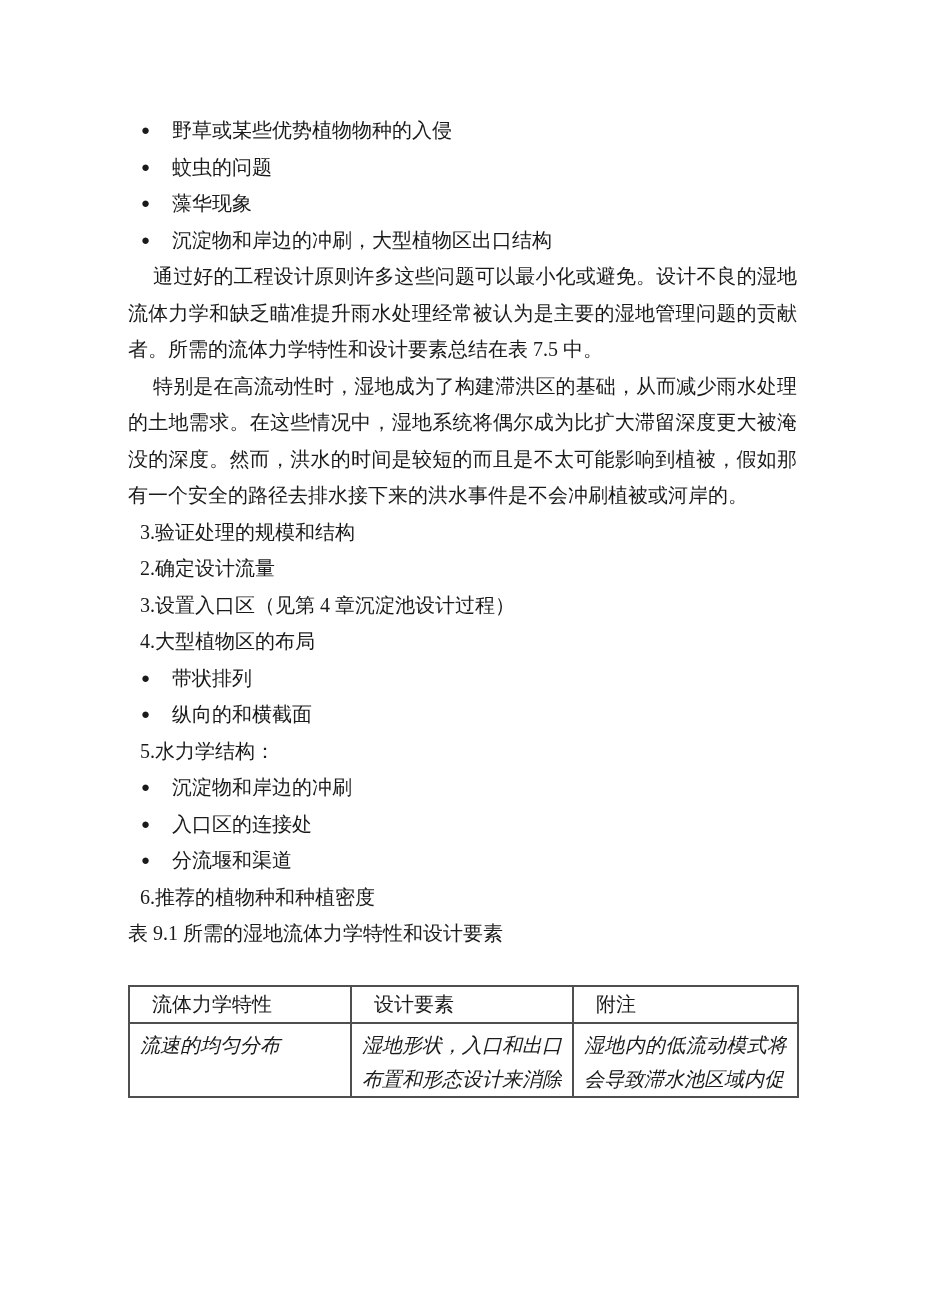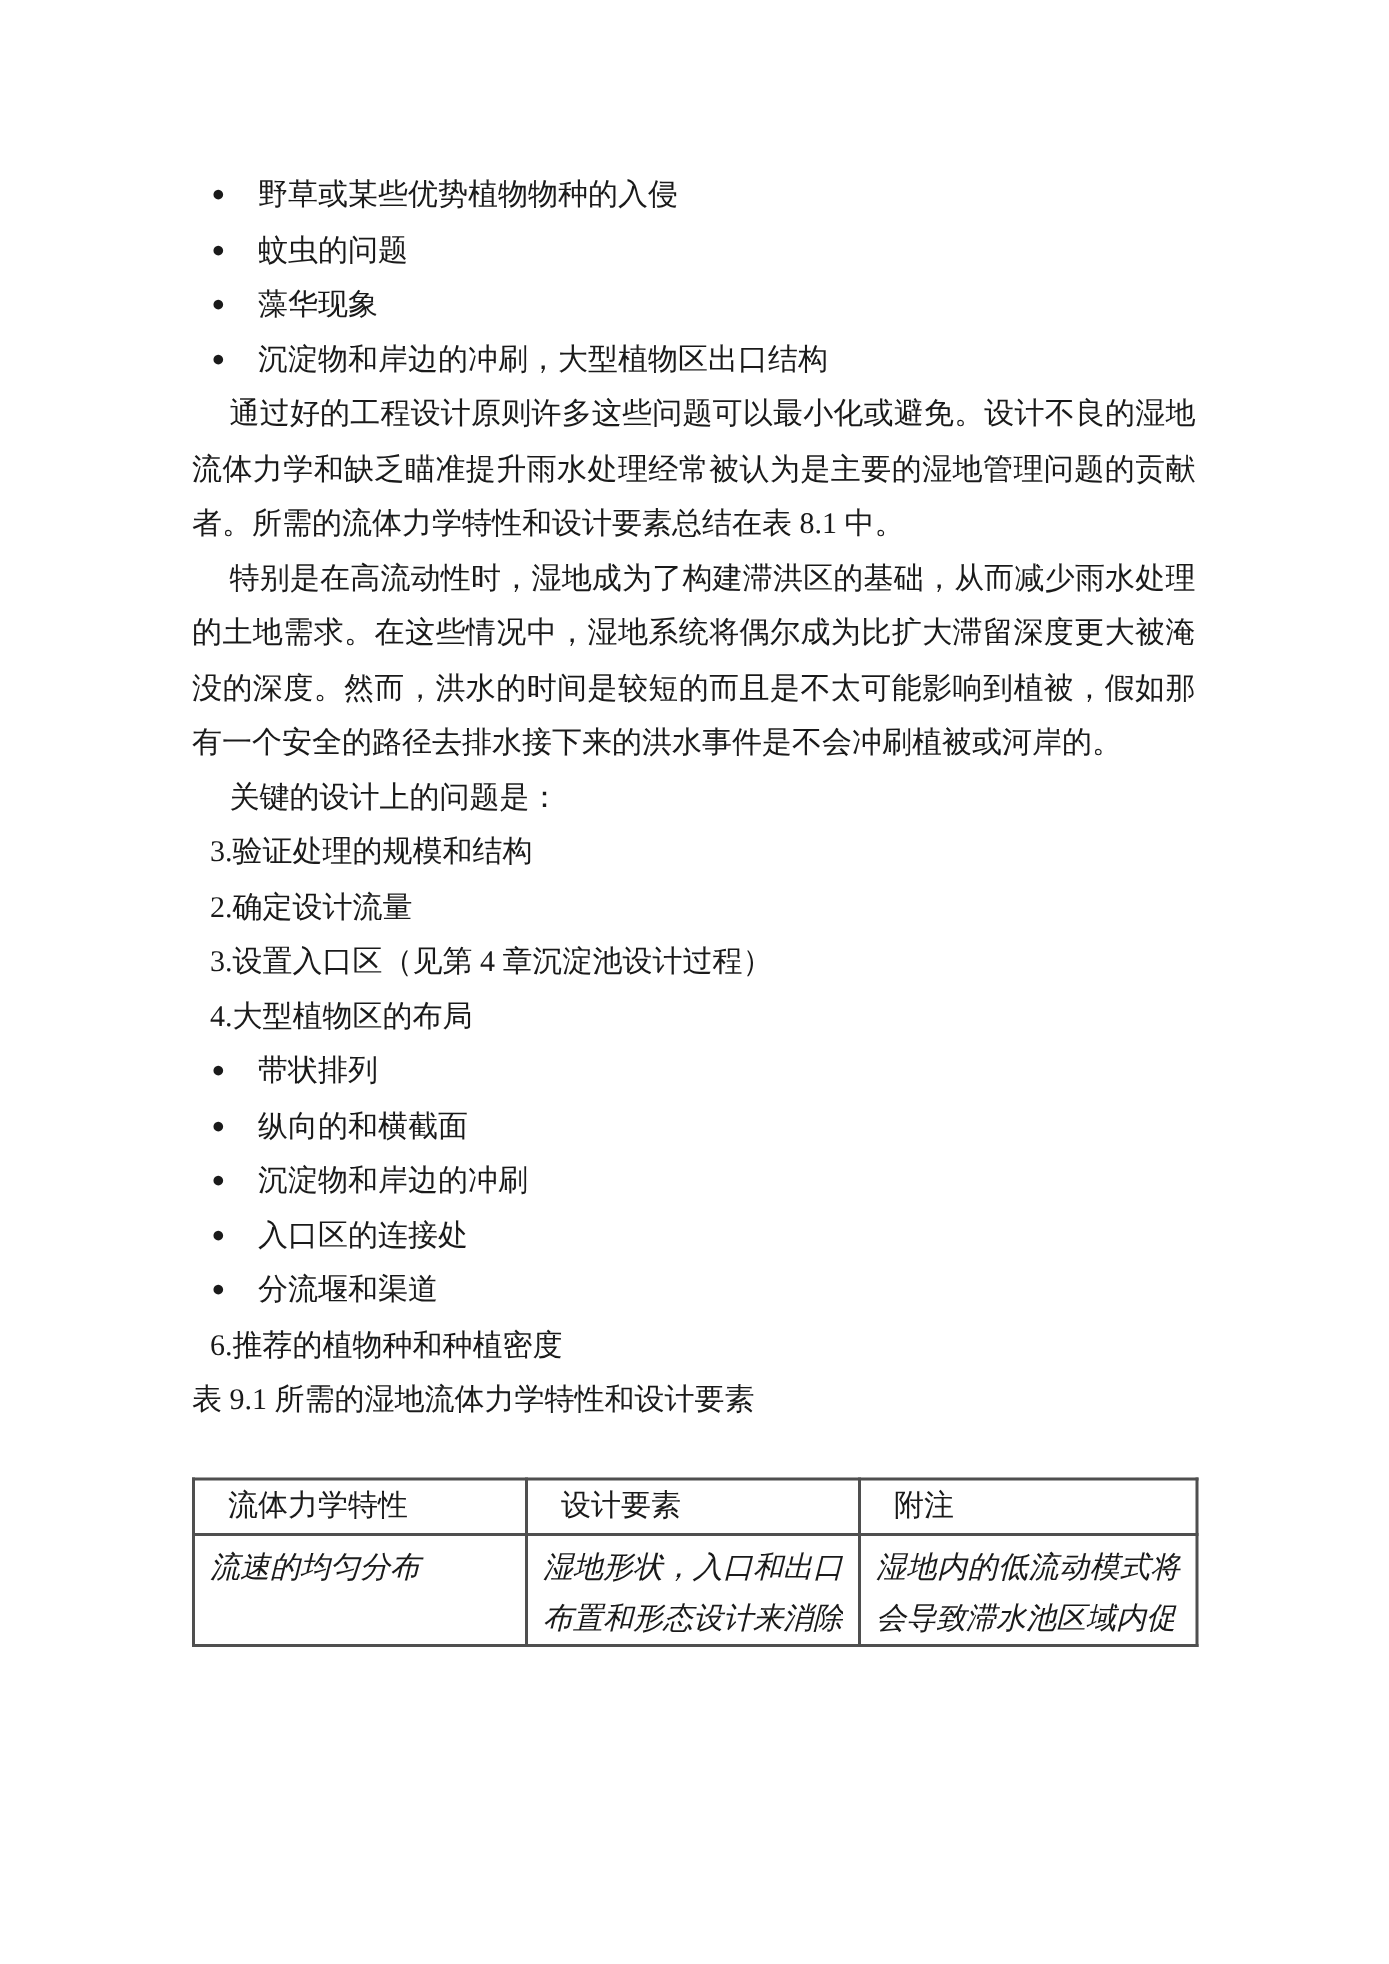--- a/index.html
+++ b/index.html
@@ -92,25 +92,24 @@
         <span class="dot">●</span>
         <span class="item-text">藻华现象</span>
       </li>
 
       <li class="line bullet">
         <span class="dot">●</span>
         <span class="item-text">沉淀物和岸边的冲刷，大型植物区出口结构</span>
       </li>
     </ul>
 
-  <p class="para txt">通过好的工程设计原则许多这些问题可以最小化或避免。设计不良的湿地流体力学和缺乏瞄准提升雨水处理经常被认为是主要的湿地管理问题的贡献者。所需的流体力学特性和设计要素总结在表 8.1 中。</p>
+  <p class="para txt">通过好的工程设计原则许多这些问题可以最小化或避免。设计不良的湿地流体力学和缺乏瞄准提升雨水处理经常被认为是主要的湿地管理问题的贡献者。所需的流体力学特性和设计要素总结在表 7.5 中。</p>
 
   <p class="para txt">特别是在高流动性时，湿地成为了构建滞洪区的基础，从而减少雨水处理的土地需求。在这些情况中，湿地系统将偶尔成为比扩大滞留深度更大被淹没的深度。然而，洪水的时间是较短的而且是不太可能影响到植被，假如那有一个安全的路径去排水接下来的洪水事件是不会冲刷植被或河岸的。</p>
 
-  <p class="heading-line txt">关键的设计上的问题是：</p>
 
   <ul class="doc-list txt">
 
       <li class="line numbered">
 
         <span class="item-text">3.验证处理的规模和结构</span>
       </li>
 
       <li class="line numbered">
 
@@ -130,20 +129,24 @@
       <li class="line bullet">
         <span class="dot">●</span>
         <span class="item-text">带状排列</span>
       </li>
 
       <li class="line bullet">
         <span class="dot">●</span>
         <span class="item-text">纵向的和横截面</span>
       </li>
 
+      <li class="line numbered">
+
+        <span class="item-text">5.水力学结构：</span>
+      </li>
 
       <li class="line bullet">
         <span class="dot">●</span>
         <span class="item-text">沉淀物和岸边的冲刷</span>
       </li>
 
       <li class="line bullet">
         <span class="dot">●</span>
         <span class="item-text">入口区的连接处</span>
       </li>

